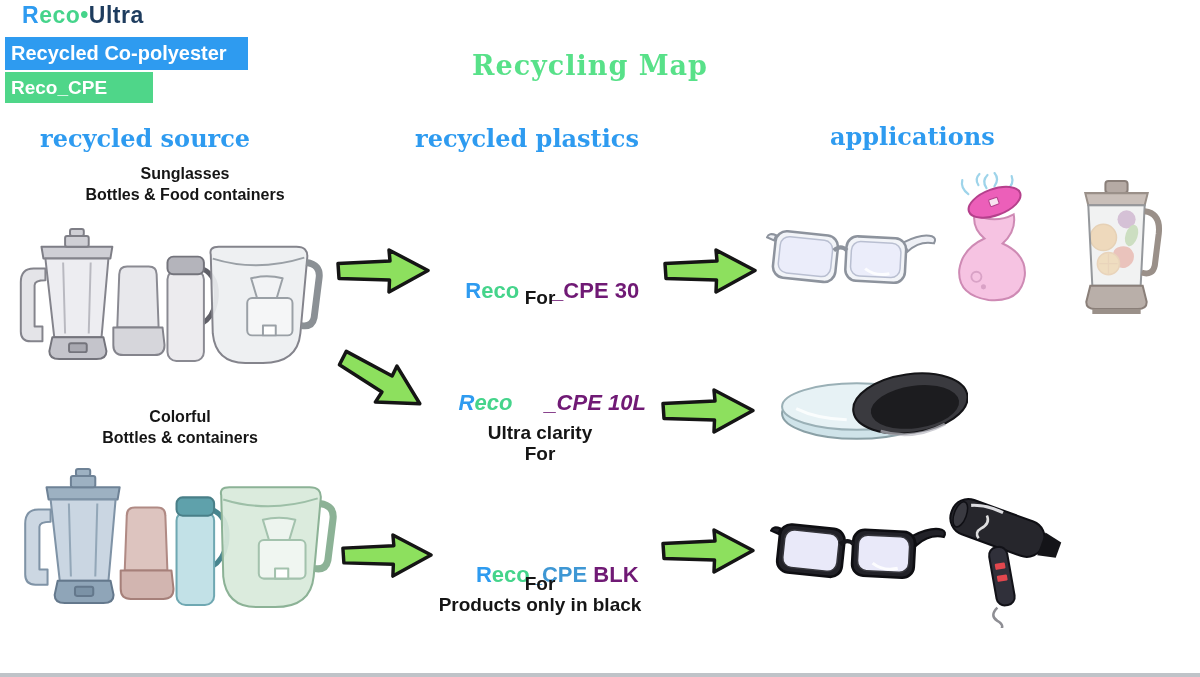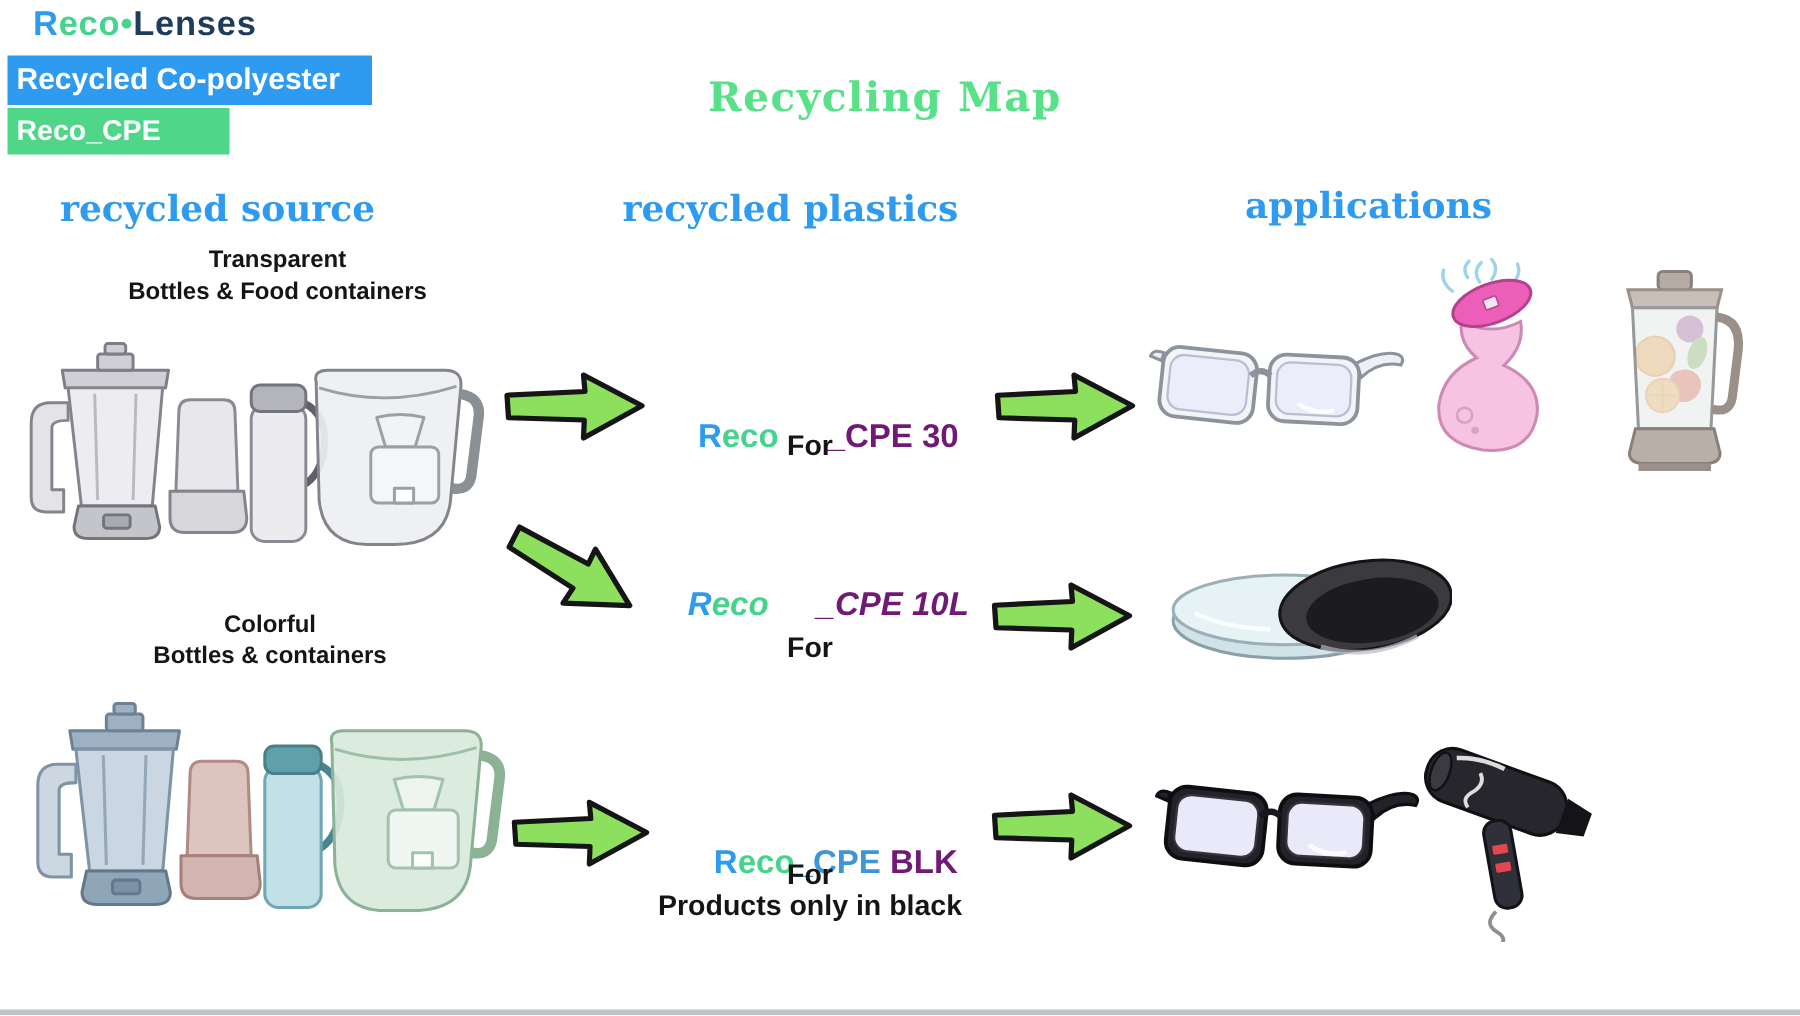--- a/index.html
+++ b/index.html
@@ -85,32 +85,32 @@
 
 <div class="canvas">
 
   <svg width="0" height="0" style="position:absolute" aria-hidden="true">
     <symbol id="arr" viewBox="0 0 100 58">
       <path d="M5,21.5 L57,19 L56,8 L95,28.5 L56,50 L56.5,38 L6,36.5 Z" fill="#8de05e" stroke="#151515" stroke-width="3.5" stroke-linejoin="round" stroke-linecap="round"></path>
     </symbol>
   </svg>
 
   <div class="abs logo">
-    <span class="c-blue">R</span><span class="c-green">eco</span><span class="c-green">•</span><span class="c-navy">Lenses</span>
+    <span class="c-blue">R</span><span class="c-green">eco</span><span class="c-green">•</span><span class="c-navy">Ultra</span>
   </div>
   <div class="abs banner banner-blue">Recycled Co-polyester</div>
   <div class="abs banner banner-green">Reco_CPE</div>
   <h1 class="abs title">Recycling Map</h1>
 
   <div class="abs col-head" style="left:40px;top:124px;width:290px;">recycled source</div>
   <div class="abs col-head" style="left:415px;top:124px;width:260px;">recycled plastics</div>
   <div class="abs col-head" style="left:830px;top:122px;width:260px;">applications</div>
 
   <div class="abs src-label" style="left:30px;top:163px;width:310px;">
-    <div>Transparent</div>
+    <div>Sunglasses</div>
     <div>Bottles &amp; Food containers</div>
   </div>
 
   <div class="abs illus scheme-gray" style="left:8px;top:216px;width:315px;height:160px;">
     <svg viewBox="0 0 320 160">
       <g stroke-width="2" stroke-linejoin="round">
         <path class="i-handle" d="M38,52 L26,52 Q13,52 13,66 L13,116 Q13,126 23,126 L35,126 L35,111 L27,111 L27,69 Q27,64 38,64 Z"></path>
         <path class="i-lid" d="M34,30 L106,30 L104,42 L36,42 Z"></path>
         <rect class="i-lid" x="58" y="19" width="24" height="11" rx="2"></rect>
         <rect class="i-lid" x="63" y="12" width="14" height="7" rx="2"></rect>
@@ -213,20 +213,21 @@
 
   <div class="abs src-label" style="left:25px;top:406px;width:310px;">
     <div>Colorful</div>
     <div>Bottles &amp; containers</div>
   </div>
 
   <div class="abs product" style="left:415px;top:364px;width:250px;font-style:italic;">
     <span class="c-blue">R</span><span class="c-green">eco</span><span class="c-pnavy">_CPE 10L</span>
   </div>
   <div class="abs desc" style="left:420px;top:422px;width:240px;">
+    <div>Ultra clarity</div>
     <div>For</div>
   </div>
 
   <div class="abs arrow-box" style="left:654px;top:382px;width:108px;height:58px;">
     <svg viewBox="0 0 100 58">
         <use href="#arr"></use>
       </svg>
   </div>
 
   <div class="abs illus" style="left:776px;top:356px;width:192px;height:96px;">

